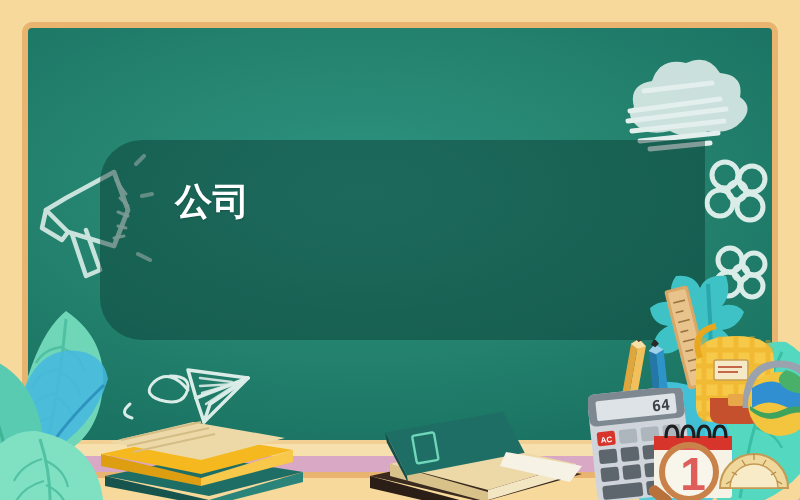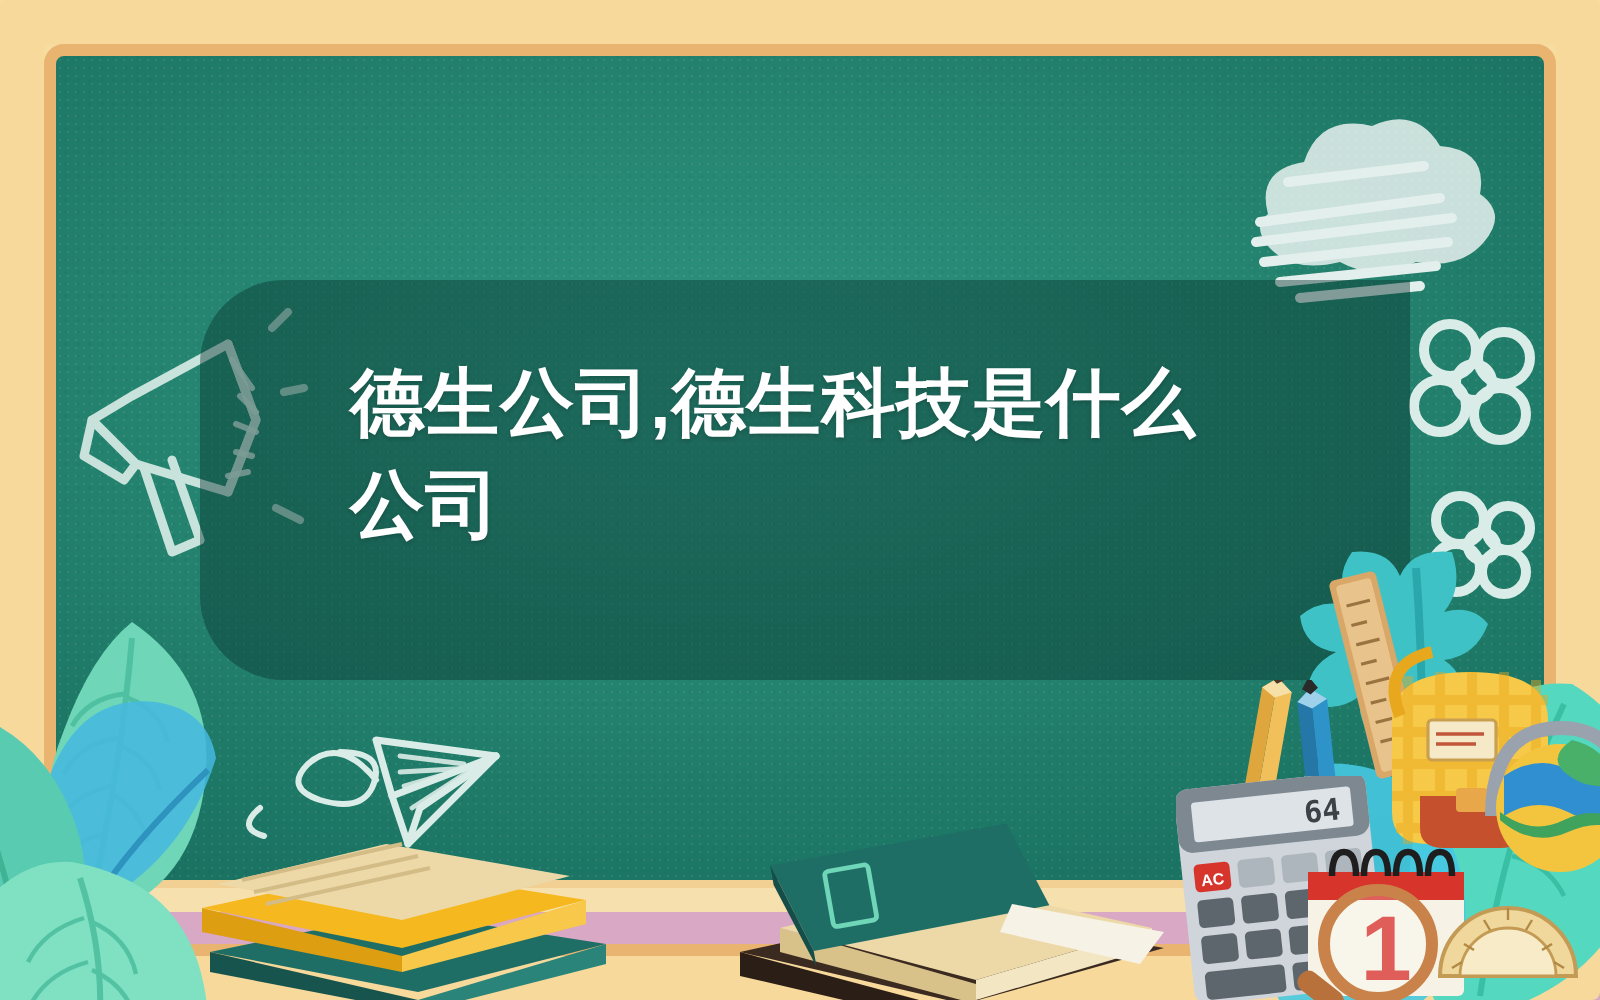--- a/index.html
+++ b/index.html
@@ -145,21 +145,20 @@
         <line x1="106" y1="44" x2="143" y2="20"></line>
       </g>
       <path d="M88 30 q-18 -22 -34 -8 q-12 12 6 18 q20 6 26 -6 q8 -18 -16 -18" stroke-width="3"></path>
       <path d="M30 44 q-12 10 2 14" stroke-width="3"></path>
     </g>
   </svg>
 
   <div class="title-panel"></div>
 
   <div class="title-text">
-    <div>德生公司,德生科技是什么</div>
     <div>公司</div>
   </div>
 
   <svg class="leafgrp lv-bl" viewBox="0 0 260 200">
     <g>
       <path d="M86 6 q44 30 36 84 q-8 54 -60 66 q-30 -48 -10 -96 q14 -38 34 -54 Z" fill="#6FD6B8"></path>
       <path d="M86 14 q-6 70 -22 138" stroke="#4FC0A2" stroke-width="3" fill="none"></path>
       <g stroke="#4FC0A2" stroke-width="2.4" fill="none">
         <path d="M82 42 q-18 2 -26 16"></path>
           <path d="M80 64 q-20 2 -28 18"></path>

